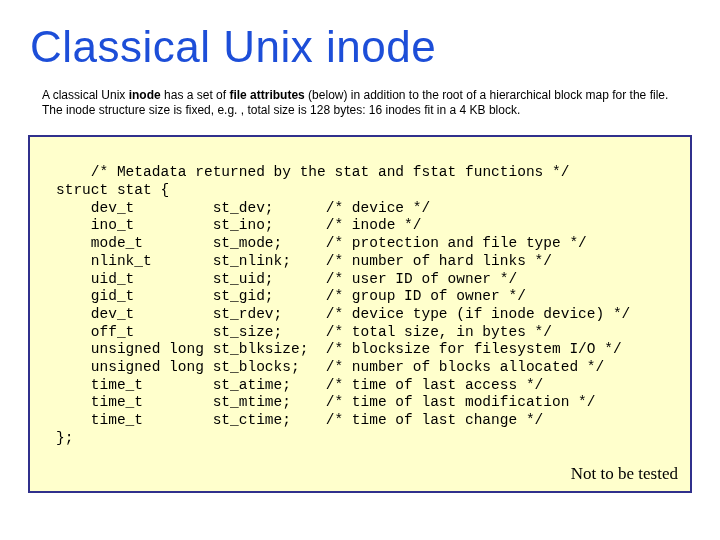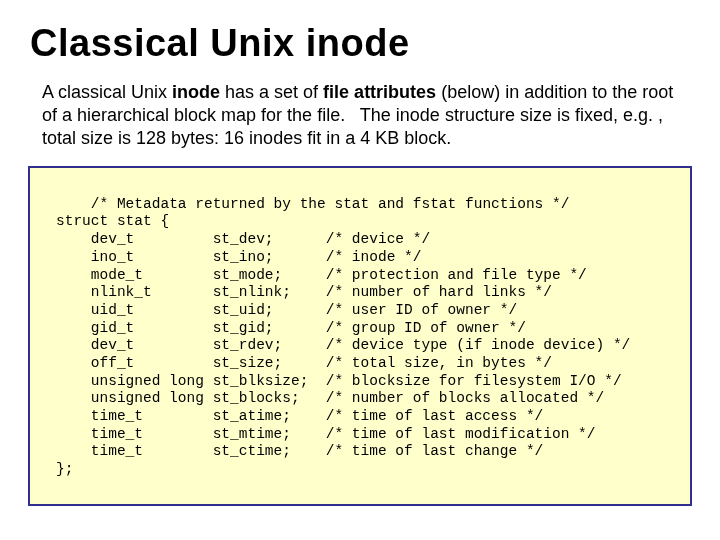--- a/index.html
+++ b/index.html
@@ -13,28 +13,28 @@
     overflow: hidden;
   }
   .slide {
     box-sizing: border-box;
     width: 720px;
     height: 540px;
     padding: 18px 28px 24px 28px;
     position: relative;
   }
   .title {
-    font-size: 38px;
-    font-weight: bold;
-    color: #000000;
+    font-size: 44px;
+    font-weight: normal;
+    color: #1d4ed8;
     margin: 4px 0 16px 2px;
     letter-spacing: 0.5px;
   }
   .body-text {
-    font-size: 18px;
+    font-size: 12px;
     line-height: 1.28;
     color: #000;
     margin: 0 10px 16px 14px;
   }
   .body-text .seg { white-space: pre-wrap; }
   .code-box {
     margin: 0 0 0 0;
     border: 2px solid #30308c;
     background: #ffffcc;
     padding: 10px 12px 8px 26px;
@@ -77,15 +77,16 @@
     uid_t         st_uid;      /* user ID of owner */
     gid_t         st_gid;      /* group ID of owner */
     dev_t         st_rdev;     /* device type (if inode device) */
     off_t         st_size;     /* total size, in bytes */
     unsigned long st_blksize;  /* blocksize for filesystem I/O */
     unsigned long st_blocks;   /* number of blocks allocated */
     time_t        st_atime;    /* time of last access */
     time_t        st_mtime;    /* time of last modification */
     time_t        st_ctime;    /* time of last change */
 };</span>
+    <div class="note">Not to be tested</div>
   </div>
 
 </div>
 
 </body></html>

